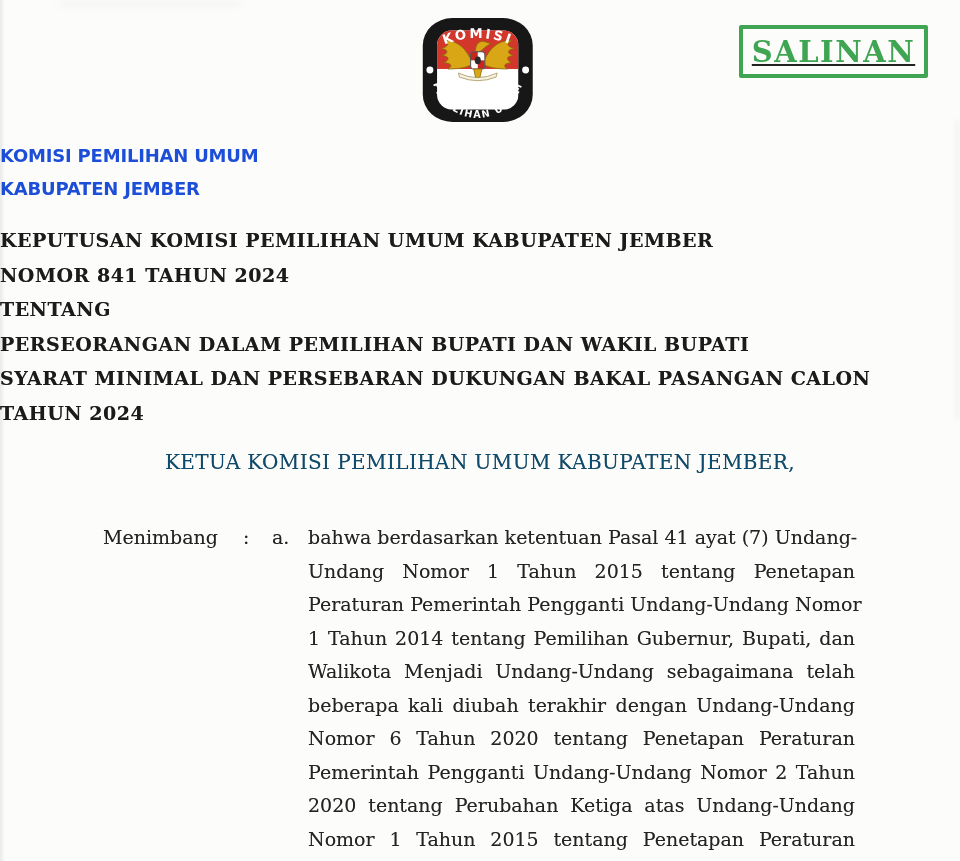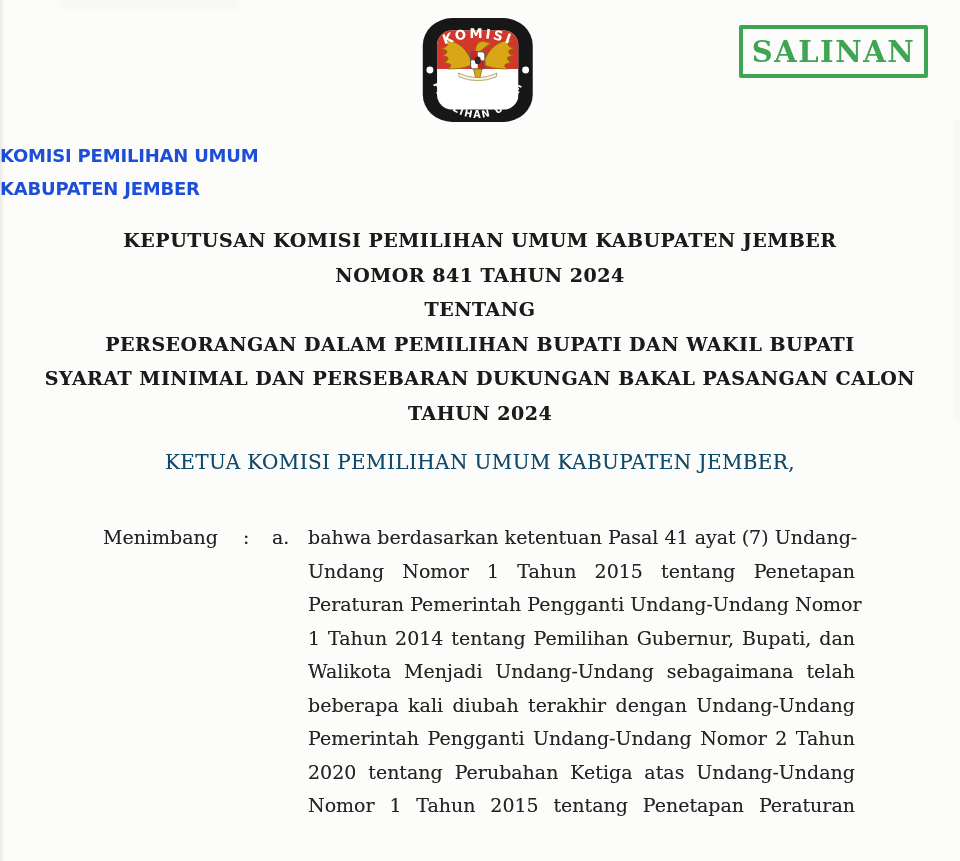--- a/index.html
+++ b/index.html
@@ -17,32 +17,32 @@
     background:rgba(120,120,120,0.05); filter:blur(2px); }
 
   
   .logo { position:absolute; top:16px; left:50%; transform:translateX(-52%);
     width:112px; height:108px; }
 
   
   .stamp { position:absolute; left:739px; top:25px; width:181px; height:45px;
     border:4px solid #3fa553; border-radius:2px;
     display:flex; align-items:center; justify-content:center;
-    background:transparent; }
+    background:transparent;text-decoration:underline; }
   .stamp-text { font-family:"DejaVu Serif", serif; font-weight:bold;
     font-size:29px; letter-spacing:1.5px; color:#3fa553; }
 
   
   .letterhead { position:absolute; top:139px; left:0; width:100%;
     text-align:left; font-family:"DejaVu Sans", sans-serif; font-weight:bold;
     font-size:18px; line-height:33px; letter-spacing:-0.2px; color:#1d4ed8; }
 
   
   .title-block { position:absolute; top:223px; left:0; width:100%;
-    text-align:center; font-weight:bold; font-size:19px; line-height:34.5px;
+    font-weight:bold; font-size:19px; line-height:34.5px;
     letter-spacing:0.5px; color:#1b1b1b; }
   .title-line { text-shadow:0 0 0.4px rgba(0,0,0,0.45); }
 
   
   .opening { position:absolute; top:450px; left:0; width:100%;
     text-align:center; font-size:20px; letter-spacing:0.4px; color:#0c4a6e;
     text-shadow:0 0 0.3px rgba(0,0,0,0.4); }
 
   
   .considerations { position:absolute; top:521px; left:103px; width:752px;
@@ -132,19 +132,20 @@
     <div class="c-label">Menimbang</div>
     <div class="c-sep">:</div>
     <div class="c-marker">a.</div>
     <div class="c-lines">
         <div class="body-line">bahwa berdasarkan ketentuan Pasal 41 ayat (7) Undang-</div>
         <div class="body-line">Undang Nomor 1 Tahun 2015 tentang Penetapan</div>
         <div class="body-line">Peraturan Pemerintah Pengganti Undang-Undang Nomor</div>
         <div class="body-line">1 Tahun 2014 tentang Pemilihan Gubernur, Bupati, dan</div>
         <div class="body-line">Walikota Menjadi Undang-Undang sebagaimana telah</div>
         <div class="body-line">beberapa kali diubah terakhir dengan Undang-Undang</div>
+        <div class="body-line">Nomor 6 Tahun 2020 tentang Penetapan Peraturan</div>
         <div class="body-line">Pemerintah Pengganti Undang-Undang Nomor 2 Tahun</div>
         <div class="body-line">2020 tentang Perubahan Ketiga atas Undang-Undang</div>
         <div class="body-line">Nomor 1 Tahun 2015 tentang Penetapan Peraturan</div>
       </div>
   </div>
 
 </div>
 
 </body></html>

